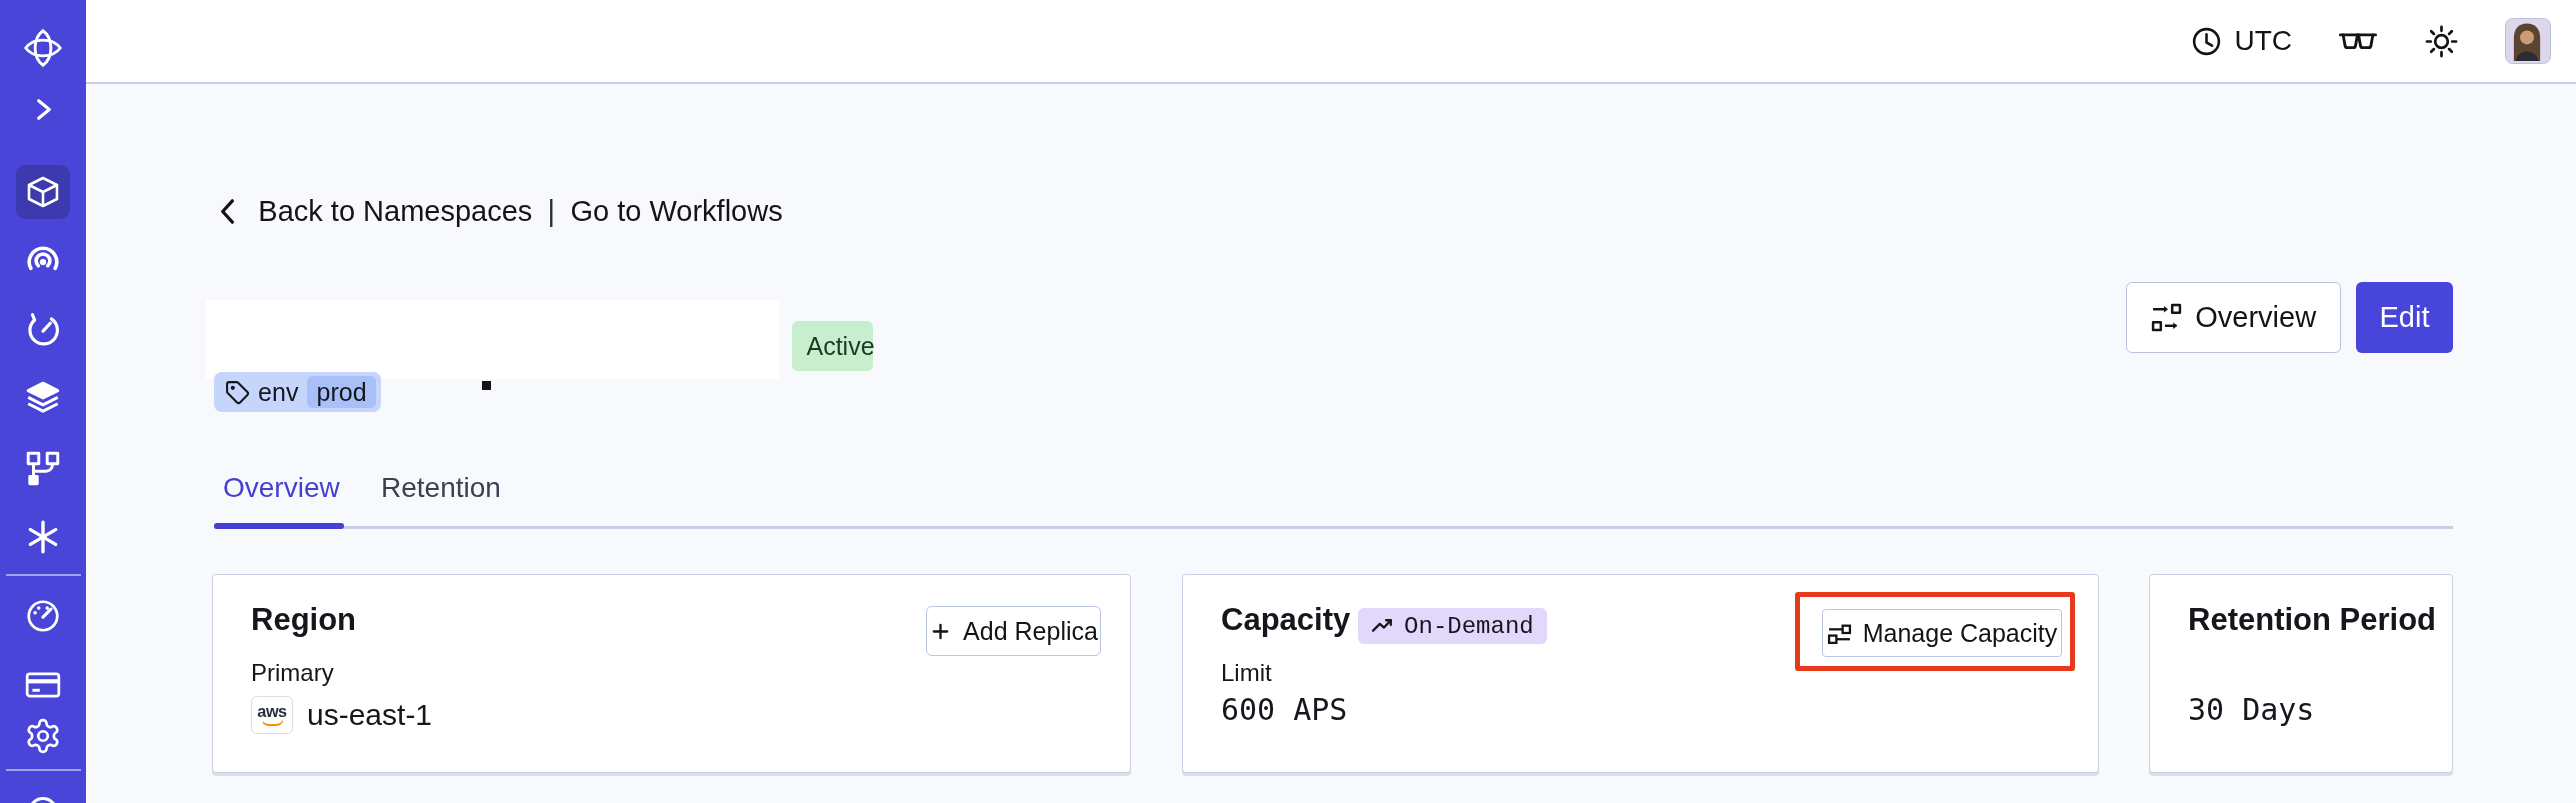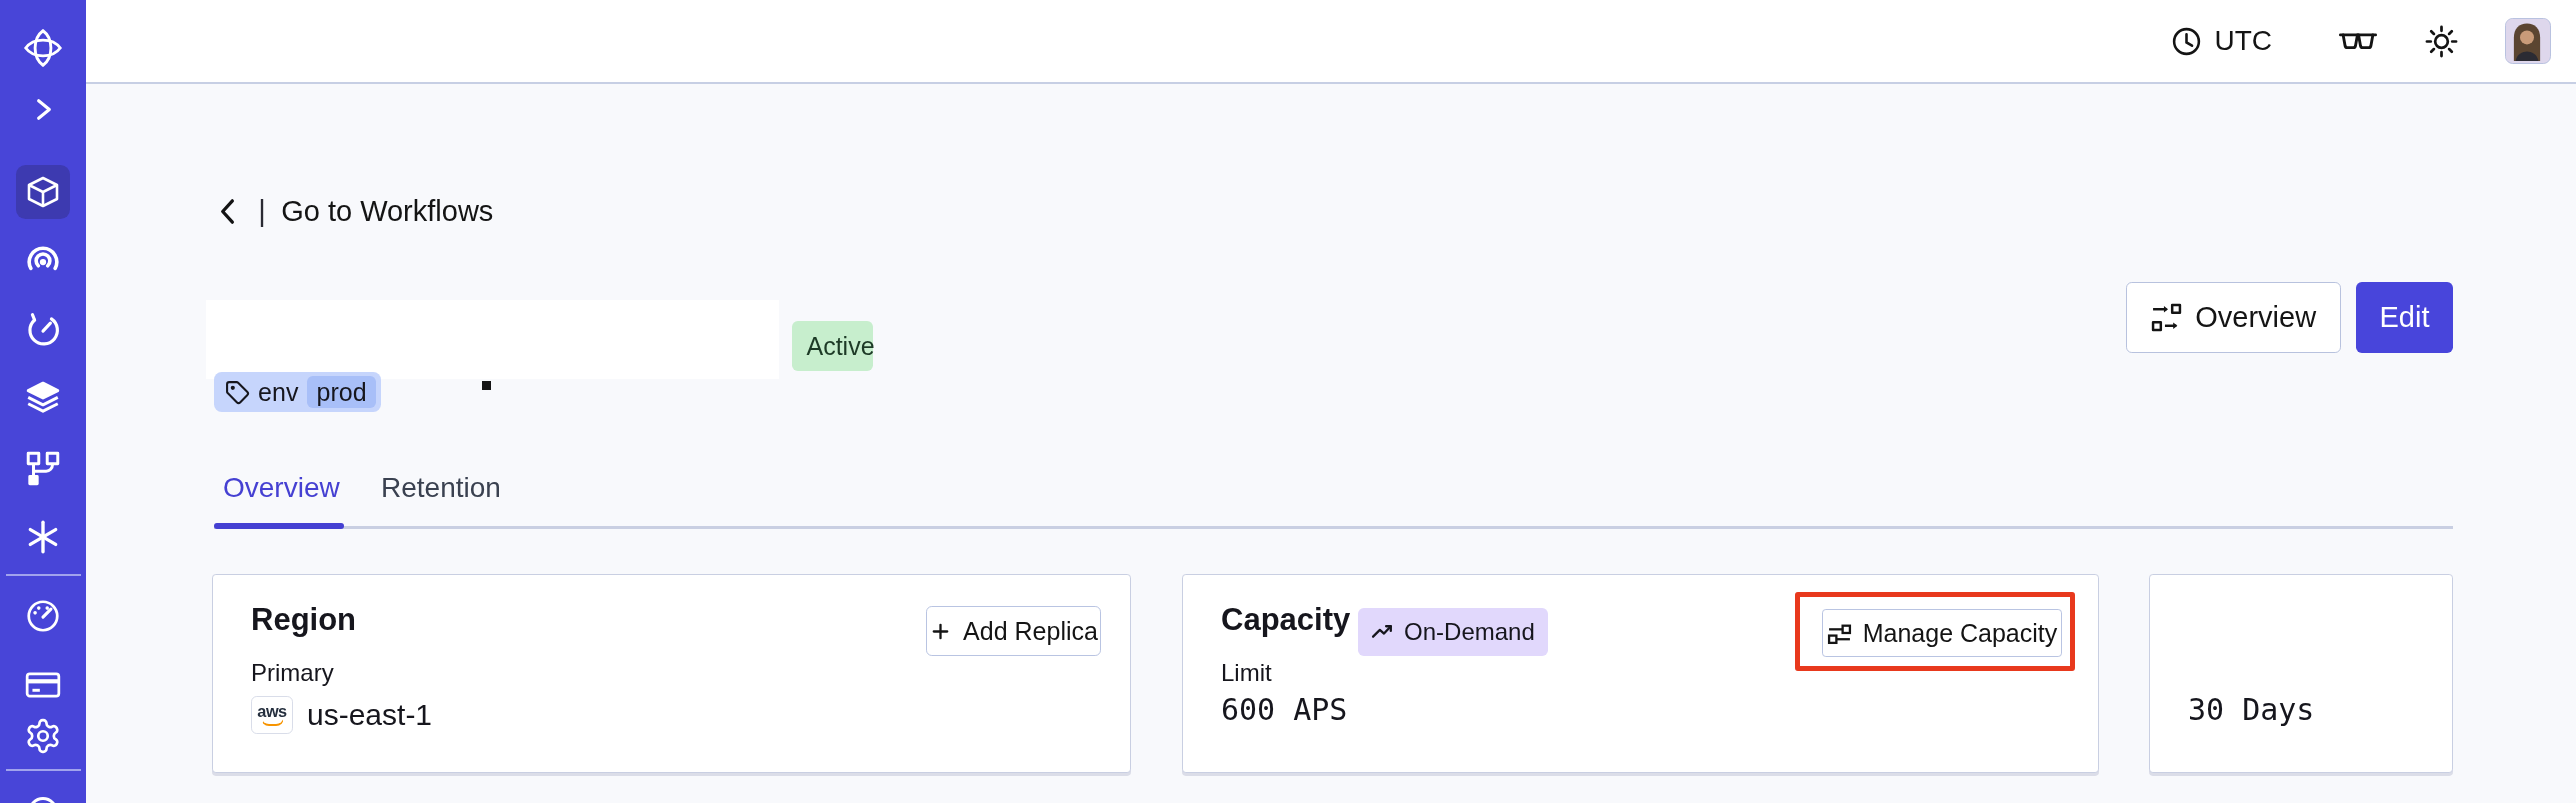--- a/index.html
+++ b/index.html
@@ -2,21 +2,21 @@
 <html><head>
 <meta charset="utf-8">
 <style>
   * { margin:0; padding:0; box-sizing:border-box; }
   html,body { width:2576px; height:804px; }
   body { font-family:"Liberation Sans", sans-serif; background:#f8f9fc; position:relative; overflow:hidden; color:#16161d; }
   .abs { position:absolute; }
 
   
   .topbar { left:86px; top:0; width:2490px; height:84px; background:#ffffff; border-bottom:2.9px solid #c7cfe4; display:flex; align-items:center; justify-content:flex-end; gap:0; }
-  .topbar .tz { display:flex; align-items:center; gap:11.5px; margin-right:66px; font-size:28px; color:#141414; cursor:pointer; }
+  .topbar .tz { display:flex; align-items:center; gap:11.5px; margin-right:46px; font-size:28px; color:#141414; cursor:pointer; }
   .tb-icon { display:flex; align-items:center; justify-content:center; }
   .gap-lg { margin-right:46px; }
   .avatar { width:46px; height:46px; border-radius:7.7px; border:1.9px solid #b9c2e0; overflow:hidden; margin-right:25px; background:#ded7ec; }
 
   
   .sidebar { left:0; top:0; width:86px; height:804px; background:#4845d8; z-index:5; }
   .side-ic { position:absolute; left:0; width:86px; display:flex; justify-content:center; color:#ffffff; cursor:pointer; }
   .active-tile { position:absolute; left:16.3px; top:165px; width:54px; height:54px; background:#3d3ab0; border-radius:9.6px; display:flex; align-items:center; justify-content:center; color:#fff; cursor:pointer; }
   .side-div { position:absolute; left:5.8px; width:75px; height:1.9px; background:rgba(235,240,255,0.55); }
 
@@ -42,21 +42,21 @@
   .tab-line { left:214px; top:526px; width:2239px; height:2.9px; background:#c9cfe2; }
   .tab-active-bar { left:214px; top:523px; width:130px; height:5.8px; background:#4540d2; border-radius:2.9px; z-index:2; }
 
   
   .card { top:574px; height:199px; background:#ffffff; border:1.9px solid #c9cfe2; border-radius:3.8px; box-shadow:0 2.9px 0 rgba(68,76,130,0.16); }
   .card-title { position:absolute; left:38px; top:27px; font-size:31px; font-weight:600; color:#16161d; }
   .card-label { position:absolute; left:38px; top:84px; font-size:24px; color:#16161d; }
   .card-value-mono { position:absolute; left:38px; top:117px; font-size:30px; font-family:"DejaVu Sans Mono", monospace; color:#16161d; }
   .mini-btn { position:absolute; background:#fff; border:1.9px solid #b9c4e2; border-radius:5.8px; display:flex; align-items:center; justify-content:center; gap:11px; font-size:25px; color:#141414; cursor:pointer; }
 
-  .badge-ondemand { position:absolute; left:175px; top:33px; height:48px; background:#e1d8fc; border-radius:5.8px; display:flex; align-items:center; gap:7.7px; padding:0 13.4px; font-size:24px; color:#16161d; }
+  .badge-ondemand { position:absolute; left:175px; top:33px; height:36px; background:#e1d8fc; border-radius:5.8px; display:flex; align-items:center; gap:7.7px; padding:0 13.4px; font-size:24px; color:#16161d;font-family:Liberation Mono, monospace; }
 
   .annotation-red { left:1795px; top:592px; width:280px; height:79px; border:5.8px solid #e8391d; border-radius:2.9px; z-index:3; pointer-events:none; }
 
   .aws-badge { position:absolute; left:38px; top:121px; width:42px; height:38px; background:#fff; border:1.9px solid #d9dde9; border-radius:5.8px; display:flex; flex-direction:column; align-items:center; justify-content:center; }
   .aws-word { font-size:16.3px; font-weight:700; color:#252f3e; letter-spacing:-0.5px; line-height:15.3px; }
   .aws-smile { width:23px; height:7.7px; border:1.9px solid transparent; border-bottom:2.9px solid #f79400; border-radius:0 0 11.5px 11.5px; margin-top:-1px; }
   .region-value { position:absolute; left:94px; top:123px; font-size:30px; color:#16161d; }
 
   svg { display:block; }
 </style>
@@ -196,20 +196,21 @@
     </svg>
   </div>
 </div>
 
 <div class="abs crumb">
   <span class="tb-icon">
     <svg width="29" height="33" viewBox="0 0 30 34" fill="none" stroke="#141414" stroke-width="3.4" stroke-linecap="round" stroke-linejoin="round">
       <path d="M19 6 L9 17 L19 28"></path>
     </svg>
   </span>
+  <a>Back to Namespaces</a>
   <span class="sep">|</span>
   <a>Go to Workflows</a>
 </div>
 
 <div class="abs redact"></div>
 <div class="abs redact-dot"></div>
 
 <div class="abs badge-active">
   <span>Active</span>
 </div>
@@ -289,15 +290,16 @@
     </span>
     <span>Manage Capacity</span>
   </button>
   <div class="card-label">Limit</div>
   <div class="card-value-mono">600 APS</div>
 </div>
 
 <div class="abs annotation-red"></div>
 
 <div class="abs card" style="left:2149px; width:304px;">
+  <div class="card-title" style="white-space:nowrap;">Retention Period</div>
   <div class="card-value-mono">30 Days</div>
 </div>
 
 
 </body></html>

